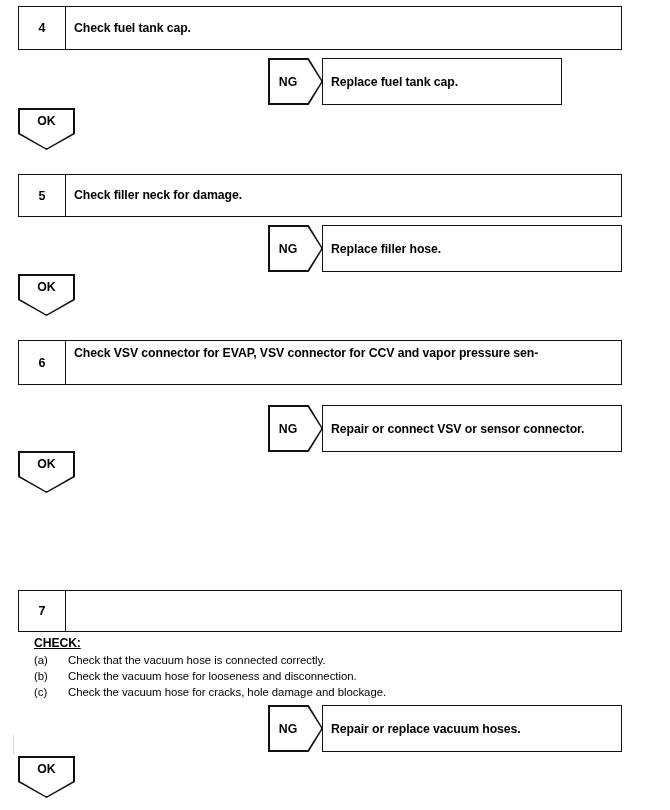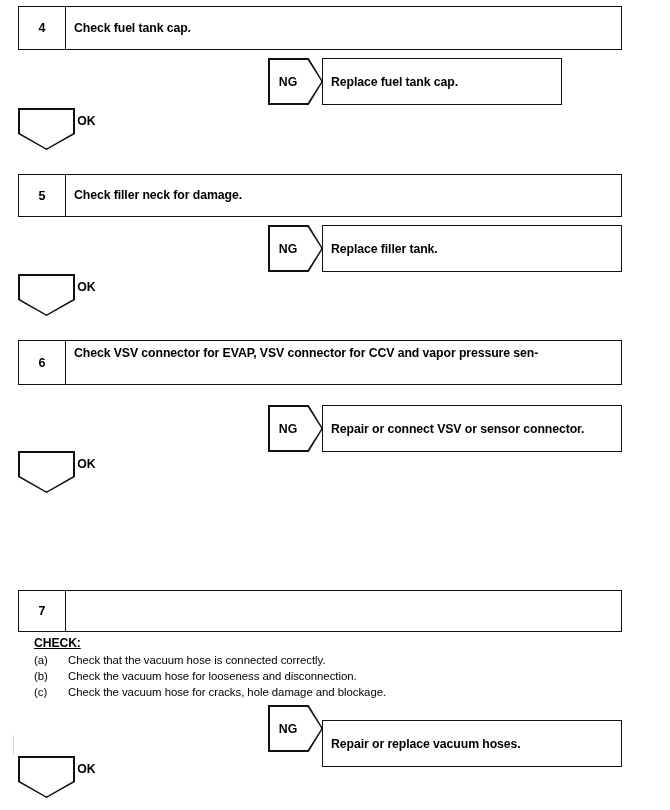--- a/index.html
+++ b/index.html
@@ -135,21 +135,20 @@
   .ok-tag .label {
     position: absolute;
     left: 0; top: 0;
     width: 100%;
     height: 62%;
     display: flex;
     align-items: center;
     justify-content: center;
     font-size: 12.3px;
     font-weight: bold;
-    padding-left: 40px;
   }
 
   
   .check-block {
     position: absolute;
     margin-left: 16px;
   }
   .check-title {
     font-size: 12.2px;
     font-weight: bold;
@@ -208,21 +207,21 @@
     <div class="step-text">Check filler neck for damage.</div>
   </div>
 
   <div class="ng-row" style="left:268px; top:225px; width:354px; height:47px;">
     <div class="ng-tag">
       <div class="shape"></div>
       <div class="inner"></div>
       <div class="label">NG</div>
     </div>
     <div class="ng-result" style="left:54px; width:300px;">
-      <span>Replace filler tank.</span>
+      <span>Replace filler hose.</span>
     </div>
   </div>
 
   <div class="ok-tag" style="left:18px; top:274px;">
     <div class="shape"></div>
     <div class="inner"></div>
     <div class="label">OK</div>
   </div>
 
   <div class="step-box" style="left:18px; top:340px; width:604px; height:45px;">
@@ -271,21 +270,21 @@
       <span class="check-text">Check the vacuum hose for cracks, hole damage and blockage.</span>
     </div>
   </div>
 
   <div class="ng-row" style="left:268px; top:705px; width:354px; height:47px;">
     <div class="ng-tag">
       <div class="shape"></div>
       <div class="inner"></div>
       <div class="label">NG</div>
     </div>
-    <div class="ng-result" style="left:54px; width:300px;margin-top:15px;">
+    <div class="ng-result" style="left:54px; width:300px;">
       <span>Repair or replace vacuum hoses.</span>
     </div>
   </div>
 
   <div class="scan-artifact" style="left:13px; top:735px; width:1px; height:20px;"></div>
 
   <div class="ok-tag" style="left:18px; top:756px;">
     <div class="shape"></div>
     <div class="inner"></div>
     <div class="label">OK</div>

